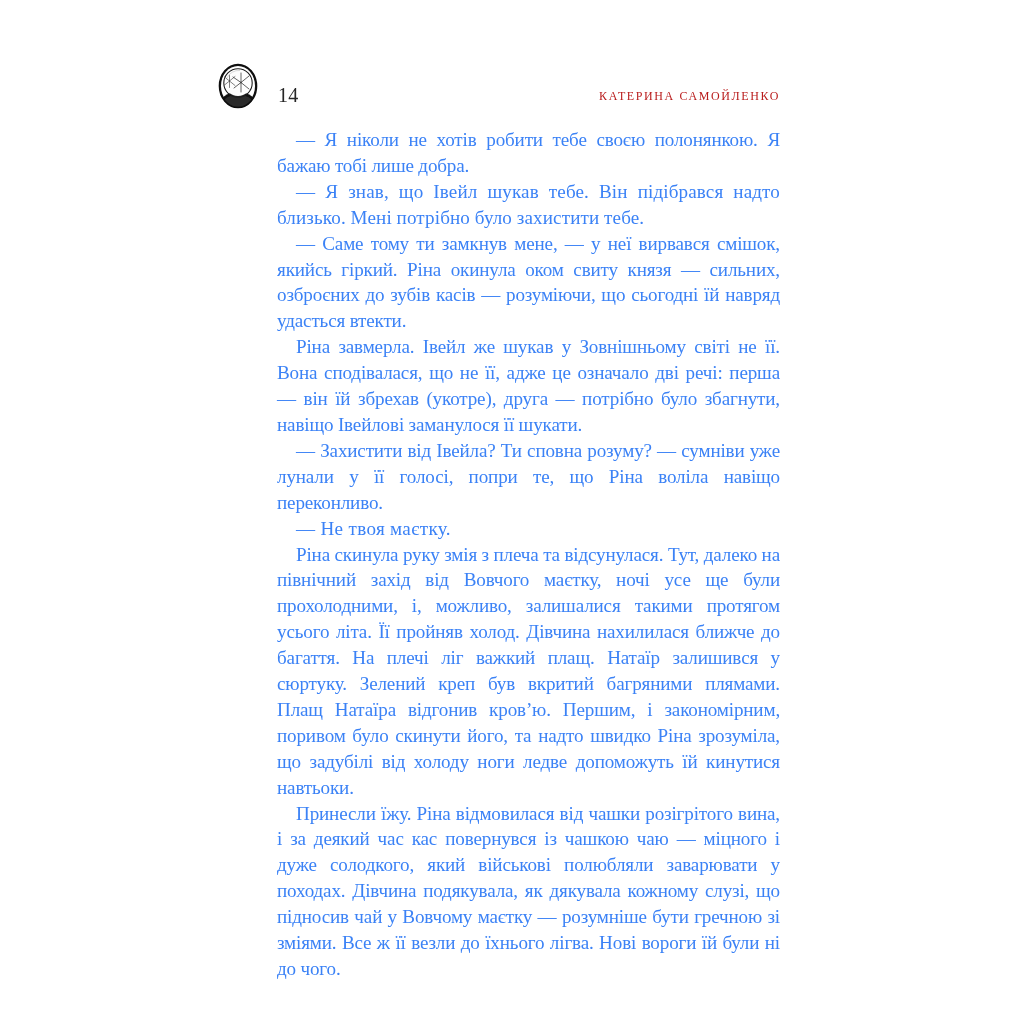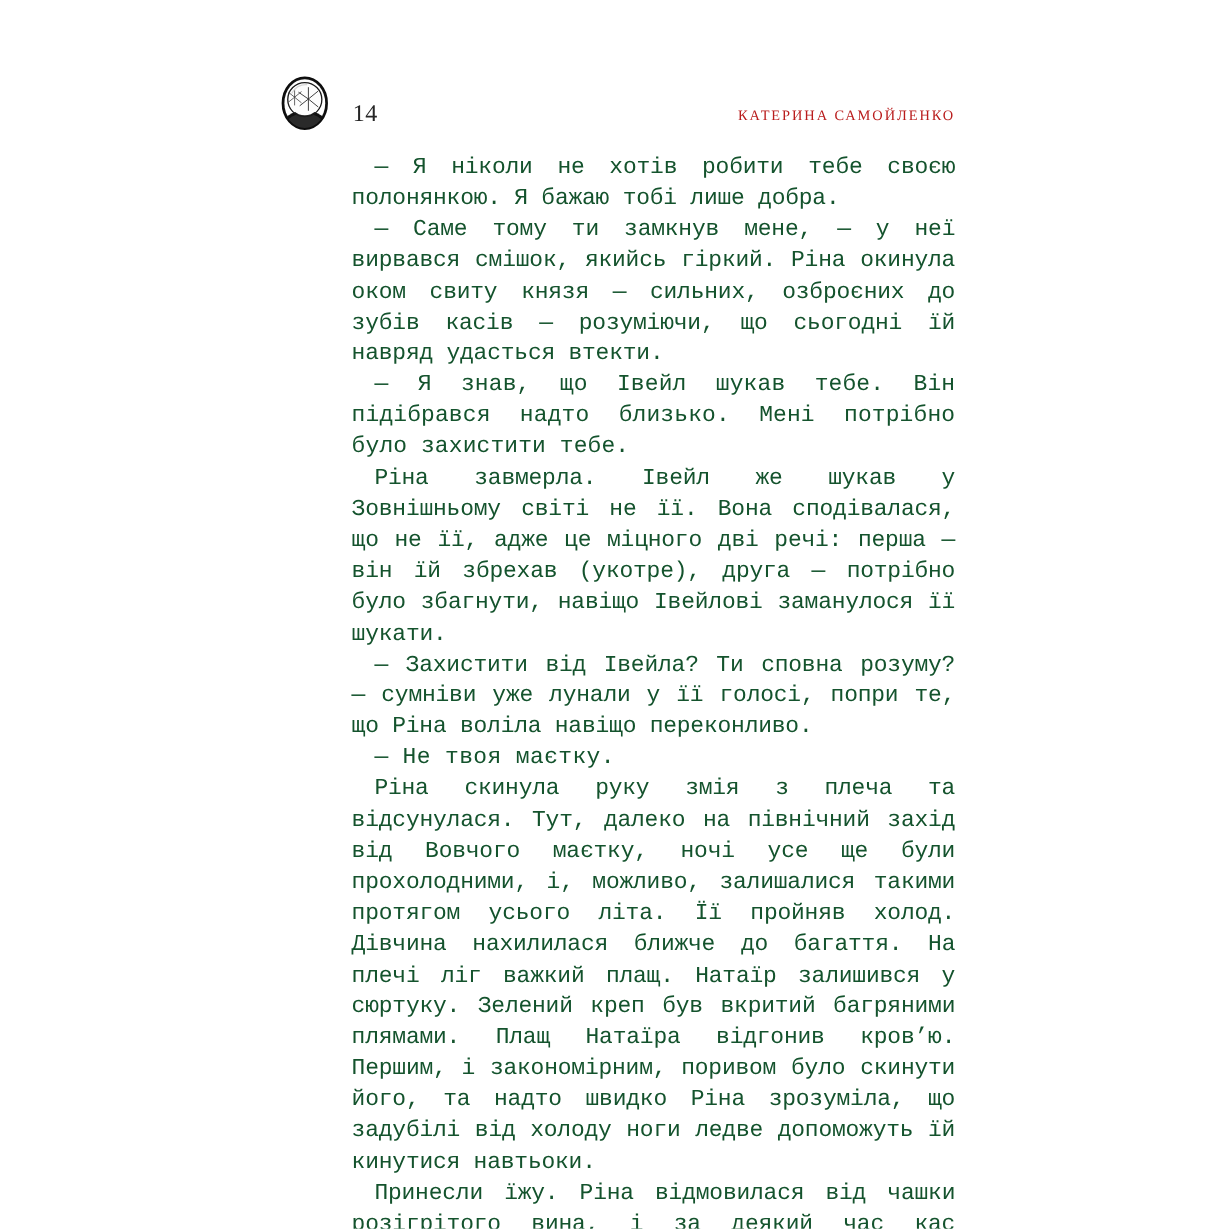--- a/index.html
+++ b/index.html
@@ -11,21 +11,21 @@
     width: 1024px;
     height: 1024px;
     overflow: hidden;
     font-family: "Liberation Serif", "DejaVu Serif", serif;
     color: #1a1a1a;
     position: relative;
   }
 
   .page {
     position: absolute;
-    left: 16px;
+    left: 0;
     top: 0;
     width: 1000px;
     height: 1024px;
     background: #ffffff;
   }
 
   
   .running-head {
     position: absolute;
     left: 216px;
@@ -72,25 +72,24 @@
     width: 503px;
   }
 
   .para {
     margin: 0;
     text-align: justify;
     text-justify: inter-word;
     text-indent: 19px;
     font-size: 19.1px;
     line-height: 25.9px;
-    color: #14532d;
+    color: #3b82f6;
     hyphens: manual;
     -webkit-hyphens: manual;
     word-spacing: -0.1px;
-    font-family: Liberation Mono, monospace;
   }
 
   .para.tight { letter-spacing: -0.15px; }
   .para.loose { letter-spacing: 0.12px; }
   .para.xloose { letter-spacing: 0.35px; }
 </style>
 </head>
 <body>
 
 <div class="page">
@@ -137,22 +136,22 @@
 
       <ellipse cx="22" cy="24" rx="18.5" ry="21.5" fill="none" stroke="#0d0d0d" stroke-width="1.6"></ellipse>
     </svg>
 
     <div class="folio">14</div>
     <div class="head-title">КАТЕРИНА САМОЙЛЕНКО</div>
   </div>
 
   <div class="text-column">
     <p class="para tight">— Я ніколи не хотів робити тебе своєю полонянкою. Я бажаю тобі лише добра.</p>
+    <p class="para loose">— Я знав, що Івейл шукав тебе. Він підібрався надто близько. Мені потрібно було захистити тебе.</p>
     <p class="para tight">— Саме тому ти замкнув мене, — у неї вирвався смішок, якийсь гіркий. Ріна окинула оком свиту князя — сильних, озброєних до зубів касів — розуміючи, що сьогодні їй навряд удасться втекти.</p>
-    <p class="para loose">— Я знав, що Івейл шукав тебе. Він підібрався надто близько. Мені потрібно було захистити тебе.</p>
-    <p class="para tight">Ріна завмерла. Івейл же шукав у Зовнішньому світі не її. Вона сподівалася, що не її, адже це міцного дві речі: перша — він їй збрехав (укотре), друга — потрібно було збагнути, навіщо Івей­лові заманулося її шукати.</p>
+    <p class="para tight">Ріна завмерла. Івейл же шукав у Зовнішньому світі не її. Вона сподівалася, що не її, адже це означало дві речі: перша — він їй збрехав (укотре), друга — потрібно було збагнути, навіщо Івей­лові заманулося її шукати.</p>
     <p class="para tight">— Захистити від Івейла? Ти сповна розуму? — сумніви уже лу­нали у її голосі, попри те, що Ріна воліла навіщо переконливо.</p>
     <p class="para xloose">— Не твоя маєтку.</p>
     <p class="para tight">Ріна скинула руку змія з плеча та відсунулася. Тут, далеко на північний захід від Вовчого маєтку, ночі усе ще були прохолод­ними, і, можливо, залишалися такими протягом усього літа. Її пройняв холод. Дівчина нахилилася ближче до багаття. На пле­чі ліг важкий плащ. Натаїр залишився у сюртуку. Зелений креп був вкритий багряними плямами. Плащ Натаїра відгонив кров’ю. Першим, і закономірним, поривом було скинути його, та надто швидко Ріна зрозуміла, що задубілі від холоду ноги ледве допо­можуть їй кинутися навтьоки.</p>
     <p class="para tight">Принесли їжу. Ріна відмовилася від чашки розігрітого вина, і за деякий час кас повернувся із чашкою чаю — міцного і дуже солодкого, який військові полюбляли заварювати у походах. Дів­чина подякувала, як дякувала кожному слузі, що підносив чай у Вовчому маєтку — розумніше бути гречною зі зміями. Все ж її везли до їхнього лігва. Нові вороги їй були ні до чого.</p>
   </div>
 
 </div>
 
 </body></html>

